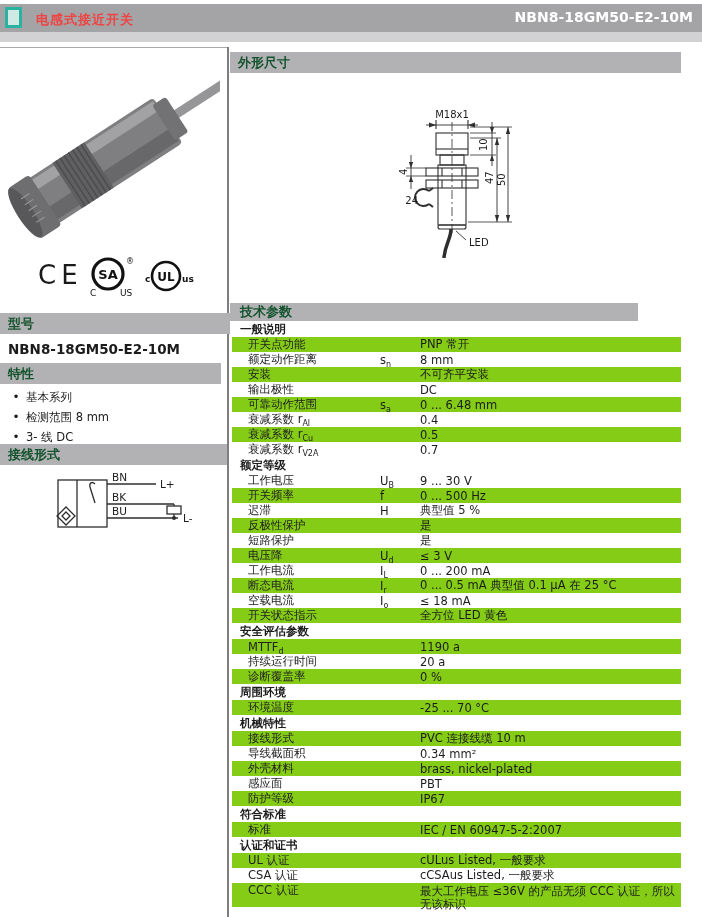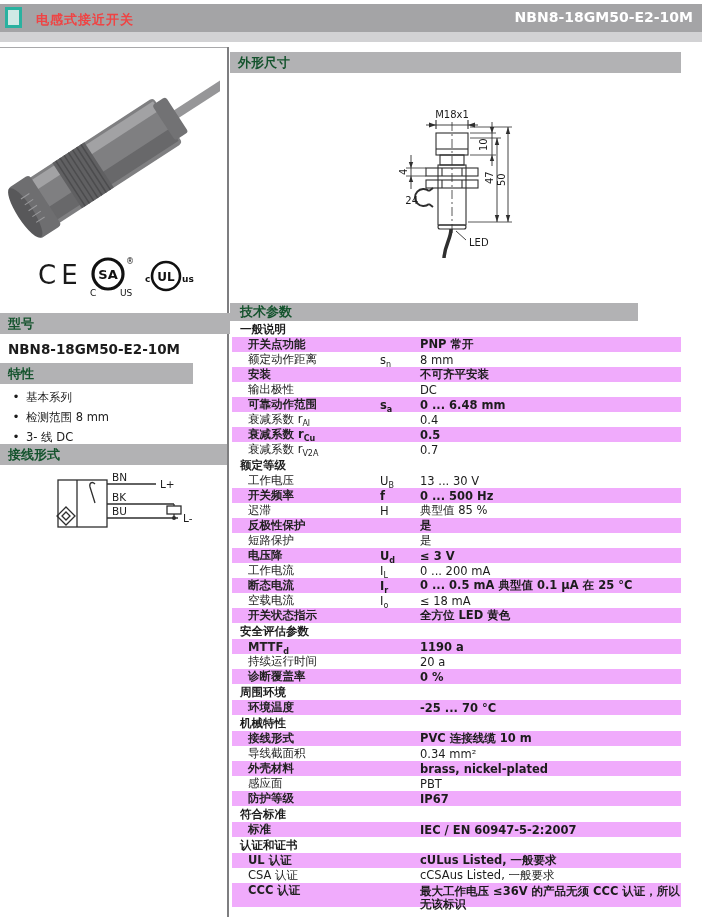--- a/index.html
+++ b/index.html
@@ -11,35 +11,35 @@
   .tealsq{left:5px;top:7px;width:11px;height:15px;background:#cfe9e5;border:3px solid #29b2a0;}
   .topbar-title{left:36px;top:11px;font-size:13px;font-weight:bold;color:#ef4444;letter-spacing:1px;}
   .topbar-model{right:9px;top:9px;font-size:14px;font-weight:bold;color:#fff;}
   .subband{left:0;top:32px;width:702px;height:10px;background:#d2d2d4;}
   .photo-topline{left:0;top:47px;width:229px;height:1px;background:#a9a9ab;}
   .divider{left:227px;top:47px;width:2px;height:870px;background:#7e7e80;}
   
   .bar{background:#b2b2b4;font-weight:bold;font-size:13px;color:#14532d;
        display:flex;align-items:center;padding-left:8px;box-sizing:border-box;}
   .bar-model{left:0;top:313px;width:230px;height:21px;}
-  .bar-features{left:0;top:363px;width:193px;height:21px;}
+  .bar-features{left:0;top:363px;width:221px;height:21px;}
   .bar-conn{left:0;top:444px;width:227px;height:21px;}
   .bar-dims{left:230px;top:52px;width:451px;height:21px;}
   .bar-tech{left:230px;top:303px;width:408px;height:18px;padding-left:10px;}
   .model-value{left:8px;top:341px;font-size:13.5px;font-weight:bold;}
   
   .features{left:6px;top:387px;width:215px;}
   .feat-item{display:flex;height:20px;align-items:center;font-size:11.5px;}
   .feat-item .dot{width:20px;text-align:center;font-size:12px;}
   
   .tech-table{left:232px;top:321px;width:449px;}
   .sec-h{height:16px;display:flex;align-items:center;font-size:11.5px;font-weight:bold;padding-left:8px;box-sizing:border-box;}
   .trow{height:15px;display:grid;grid-template-columns:132px 40px 1fr;align-items:center;
         font-size:11.5px;padding-left:16px;box-sizing:border-box;}
-  .trow.shaded{background:#f0abfc;font-weight:bold;}
+  .trow.shaded{background:#84cc16;}
   .trow.tall{height:24px;align-items:flex-start;}
   .trow.tall .tval{line-height:13px;padding-top:2px;}
   .tlabel{white-space:nowrap;color:#222;}
   .tsym{white-space:nowrap;}
   .tval{white-space:normal;}
   sub{font-size:8px;line-height:0;}
   svg text{font-family:"DejaVu Sans",sans-serif;}
 </style>
 </head>
 <body>
@@ -259,31 +259,31 @@
     </div>
     <div class="trow">
       <span class="tlabel">衰减系数 r<sub>V2A</sub></span>
       <span class="tsym"></span>
       <span class="tval">0.7</span>
     </div>
     <div class="sec-h">额定等级</div>
     <div class="trow">
       <span class="tlabel">工作电压</span>
       <span class="tsym">U<sub>B</sub></span>
-      <span class="tval">13 ... 30 V</span>
+      <span class="tval">9 ... 30 V</span>
     </div>
     <div class="trow shaded">
       <span class="tlabel">开关频率</span>
       <span class="tsym">f</span>
       <span class="tval">0 ... 500 Hz</span>
     </div>
     <div class="trow">
       <span class="tlabel">迟滞</span>
       <span class="tsym">H</span>
-      <span class="tval">典型值 85 %</span>
+      <span class="tval">典型值 5 %</span>
     </div>
     <div class="trow shaded">
       <span class="tlabel">反极性保护</span>
       <span class="tsym"></span>
       <span class="tval">是</span>
     </div>
     <div class="trow">
       <span class="tlabel">短路保护</span>
       <span class="tsym"></span>
       <span class="tval">是</span>

